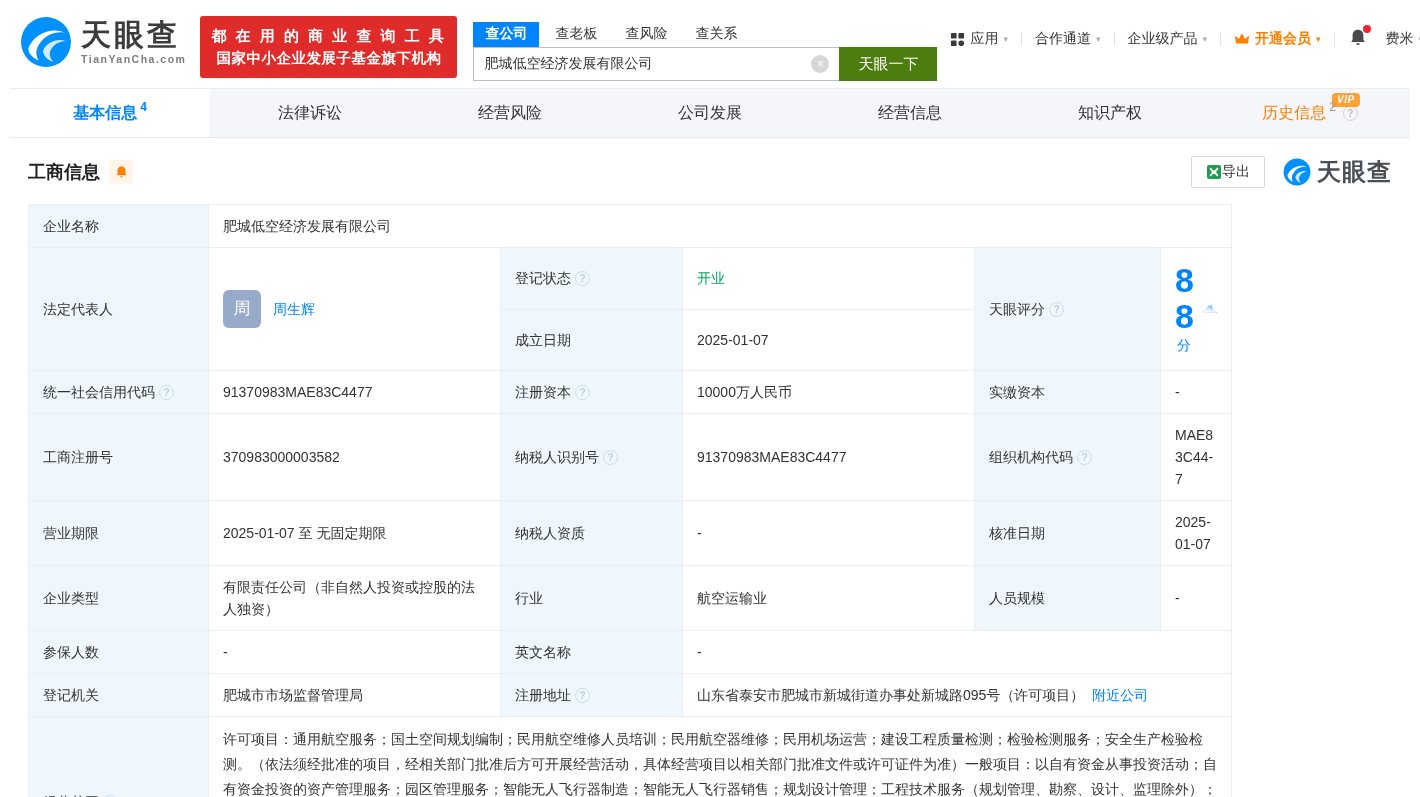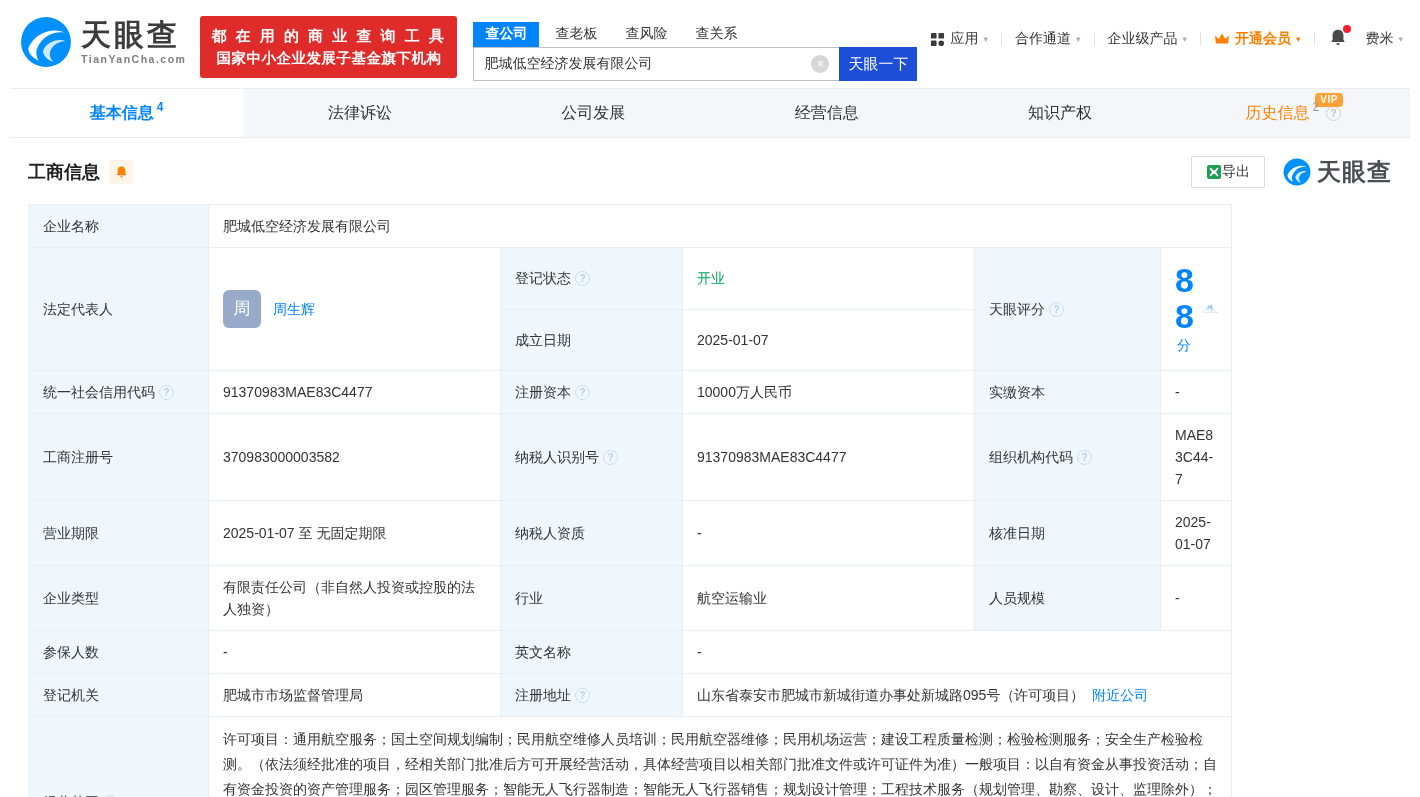--- a/index.html
+++ b/index.html
@@ -23,21 +23,21 @@
   .search-tabs { display:flex; gap:4px; align-items:flex-end; }
   .search-tab { font-size:14px; padding:3px 12px 4px; color:#333; cursor:pointer; }
   .search-tab.active { background:#0084ff; color:#fff; font-weight:bold; }
   .search-row { display:flex; }
   .search-box { position:relative; }
   .search-input { width:366px; height:34px; border:1px solid #b9c0ca; border-right:none;
                   padding:0 34px 0 10px; font-size:14px; color:#333; outline:none;
                   font-family:"Liberation Sans","DejaVu Sans",sans-serif; }
   .clear-btn { position:absolute; right:10px; top:8px; width:18px; height:18px; border-radius:50%;
                background:#d7d7d7; color:#fff; font-size:12px; line-height:18px; text-align:center; cursor:pointer; }
-  .search-btn { width:78px; height:34px; background:#1d4ed8; color:#fff; border:none; font-size:15px;
+  .search-btn { width:98px; height:34px; background:#4d7c0f; color:#fff; border:none; font-size:15px;
                 cursor:pointer; font-family:inherit; }
   .top-nav { margin-left:auto; display:flex; align-items:center; margin-top:16px; }
   .nav-item { display:flex; align-items:center; gap:5px; padding:0 13px; font-size:14px; color:#333;
               cursor:pointer; white-space:nowrap; }
   .caret { font-size:9px; color:#aab1bb; }
   .nav-sep { width:1px; height:14px; background:#e3e3e3; }
   .nav-vip { color:#ff8000; font-weight:bold; }
   .nav-vip .caret { color:#ff8000; }
   .bell-wrap { position:relative; padding:0 6px 0 14px; cursor:pointer; }
   .red-dot { position:absolute; top:-3px; right:2px; width:8px; height:8px; border-radius:50%; background:#f5222d; }
@@ -45,21 +45,21 @@
   .main-tabs { display:flex; margin:0 10px; height:50px; background:#f4f6f9;
                border-top:1px solid #ececec; border-bottom:1px solid #e9e9e9; }
   .main-tab { flex:1; display:flex; align-items:center; justify-content:center; gap:3px;
               font-size:16px; color:#333; cursor:pointer; position:relative; }
   .main-tab.active { background:#fff; color:#0084ff; font-weight:bold; }
   .tab-count { font-size:12px; position:relative; top:-6px; }
   .main-tab.active .tab-count { color:#0084ff; }
   .main-tab.history { color:#ff8000; }
   .main-tab.history .tab-count { color:#999; font-weight:normal; }
   .vip-badge { position:absolute; top:4px; left:calc(50% + 22px); background:#ffa033; color:#fff;
-               font-size:10px; font-weight:bold; padding:1px 5px 2px;
+               font-size:10px; font-weight:bold; font-style:italic; padding:1px 5px 2px;
                border-radius:4px 4px 4px 0; letter-spacing:0.5px; }
   .help-circle { display:inline-block; width:15px; height:15px; border-radius:50%;
                  border:1px solid #c9dcef; color:#b9cfe4; font-size:10px; line-height:13px;
                  text-align:center; font-weight:bold; margin-left:4px; vertical-align:1px; cursor:pointer; }
   .help-gray { border-color:#d2d2d2; color:#c0c0c0; }
   
   .section-head { display:flex; align-items:center; margin:18px 28px 16px; }
   .section-title { font-size:18px; font-weight:bold; color:#222; }
   .bell-badge { width:24px; height:24px; margin-left:9px; background:#fff4e8; border-radius:3px;
                 display:flex; align-items:center; justify-content:center; cursor:pointer; }
@@ -168,20 +168,23 @@
 
 <div class="main-tabs">
   <div class="main-tab active">
     <span>基本信息</span>
     <span class="tab-count">4</span>
   </div>
   <div class="main-tab">
     <span>法律诉讼</span>
   </div>
   <div class="main-tab">
+    <span>经营风险</span>
+  </div>
+  <div class="main-tab">
     <span>公司发展</span>
   </div>
   <div class="main-tab">
     <span>经营信息</span>
   </div>
   <div class="main-tab">
     <span>知识产权</span>
   </div>
   <div class="main-tab history">
     <span class="vip-badge">VIP</span>

